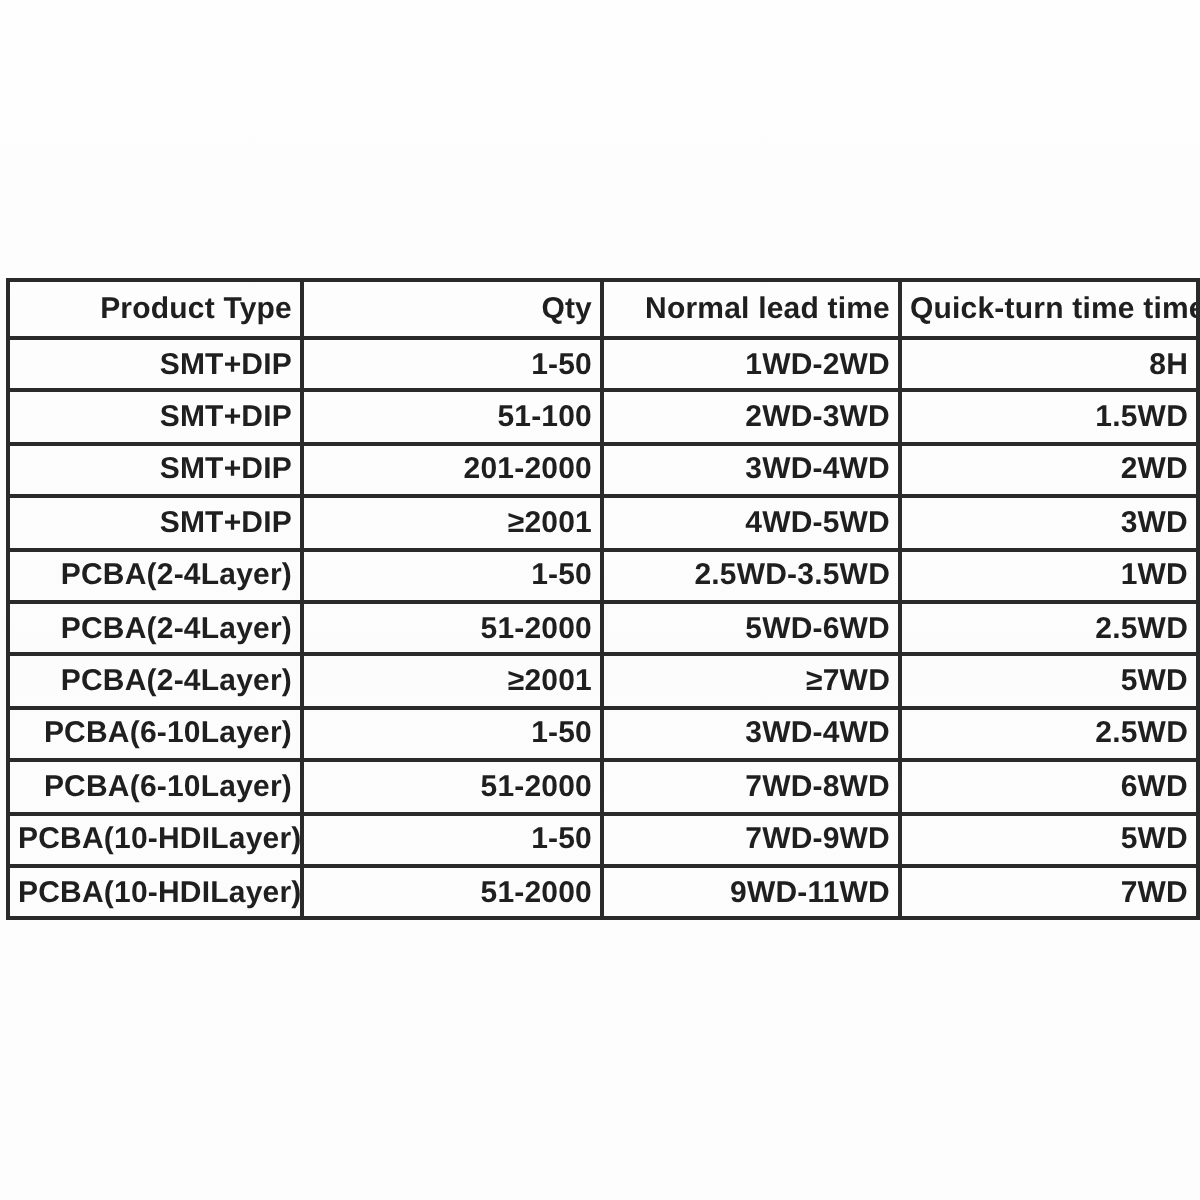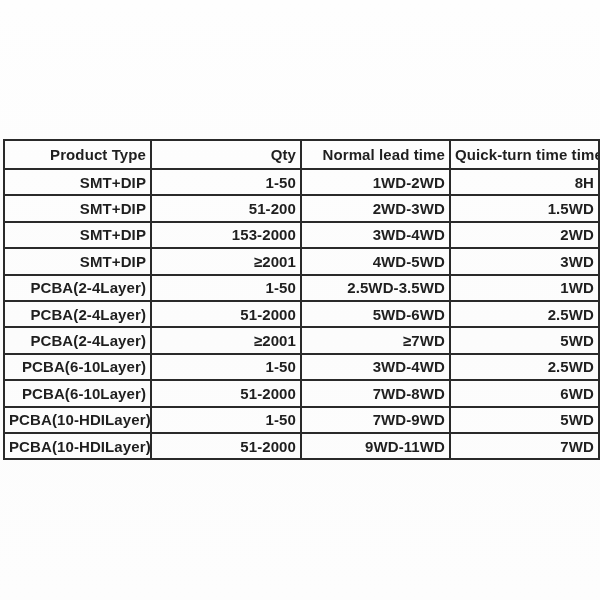--- a/index.html
+++ b/index.html
@@ -59,27 +59,27 @@
     </thead>
     <tbody>
         <tr>
           <td>SMT+DIP</td>
           <td>1-50</td>
           <td>1WD-2WD</td>
           <td>8H</td>
         </tr>
         <tr>
           <td>SMT+DIP</td>
-          <td>51-200</td>
+          <td>51-100</td>
           <td>2WD-3WD</td>
           <td>1.5WD</td>
         </tr>
         <tr>
           <td>SMT+DIP</td>
-          <td>153-2000</td>
+          <td>201-2000</td>
           <td>3WD-4WD</td>
           <td>2WD</td>
         </tr>
         <tr>
           <td>SMT+DIP</td>
           <td>≥2001</td>
           <td>4WD-5WD</td>
           <td>3WD</td>
         </tr>
         <tr>

